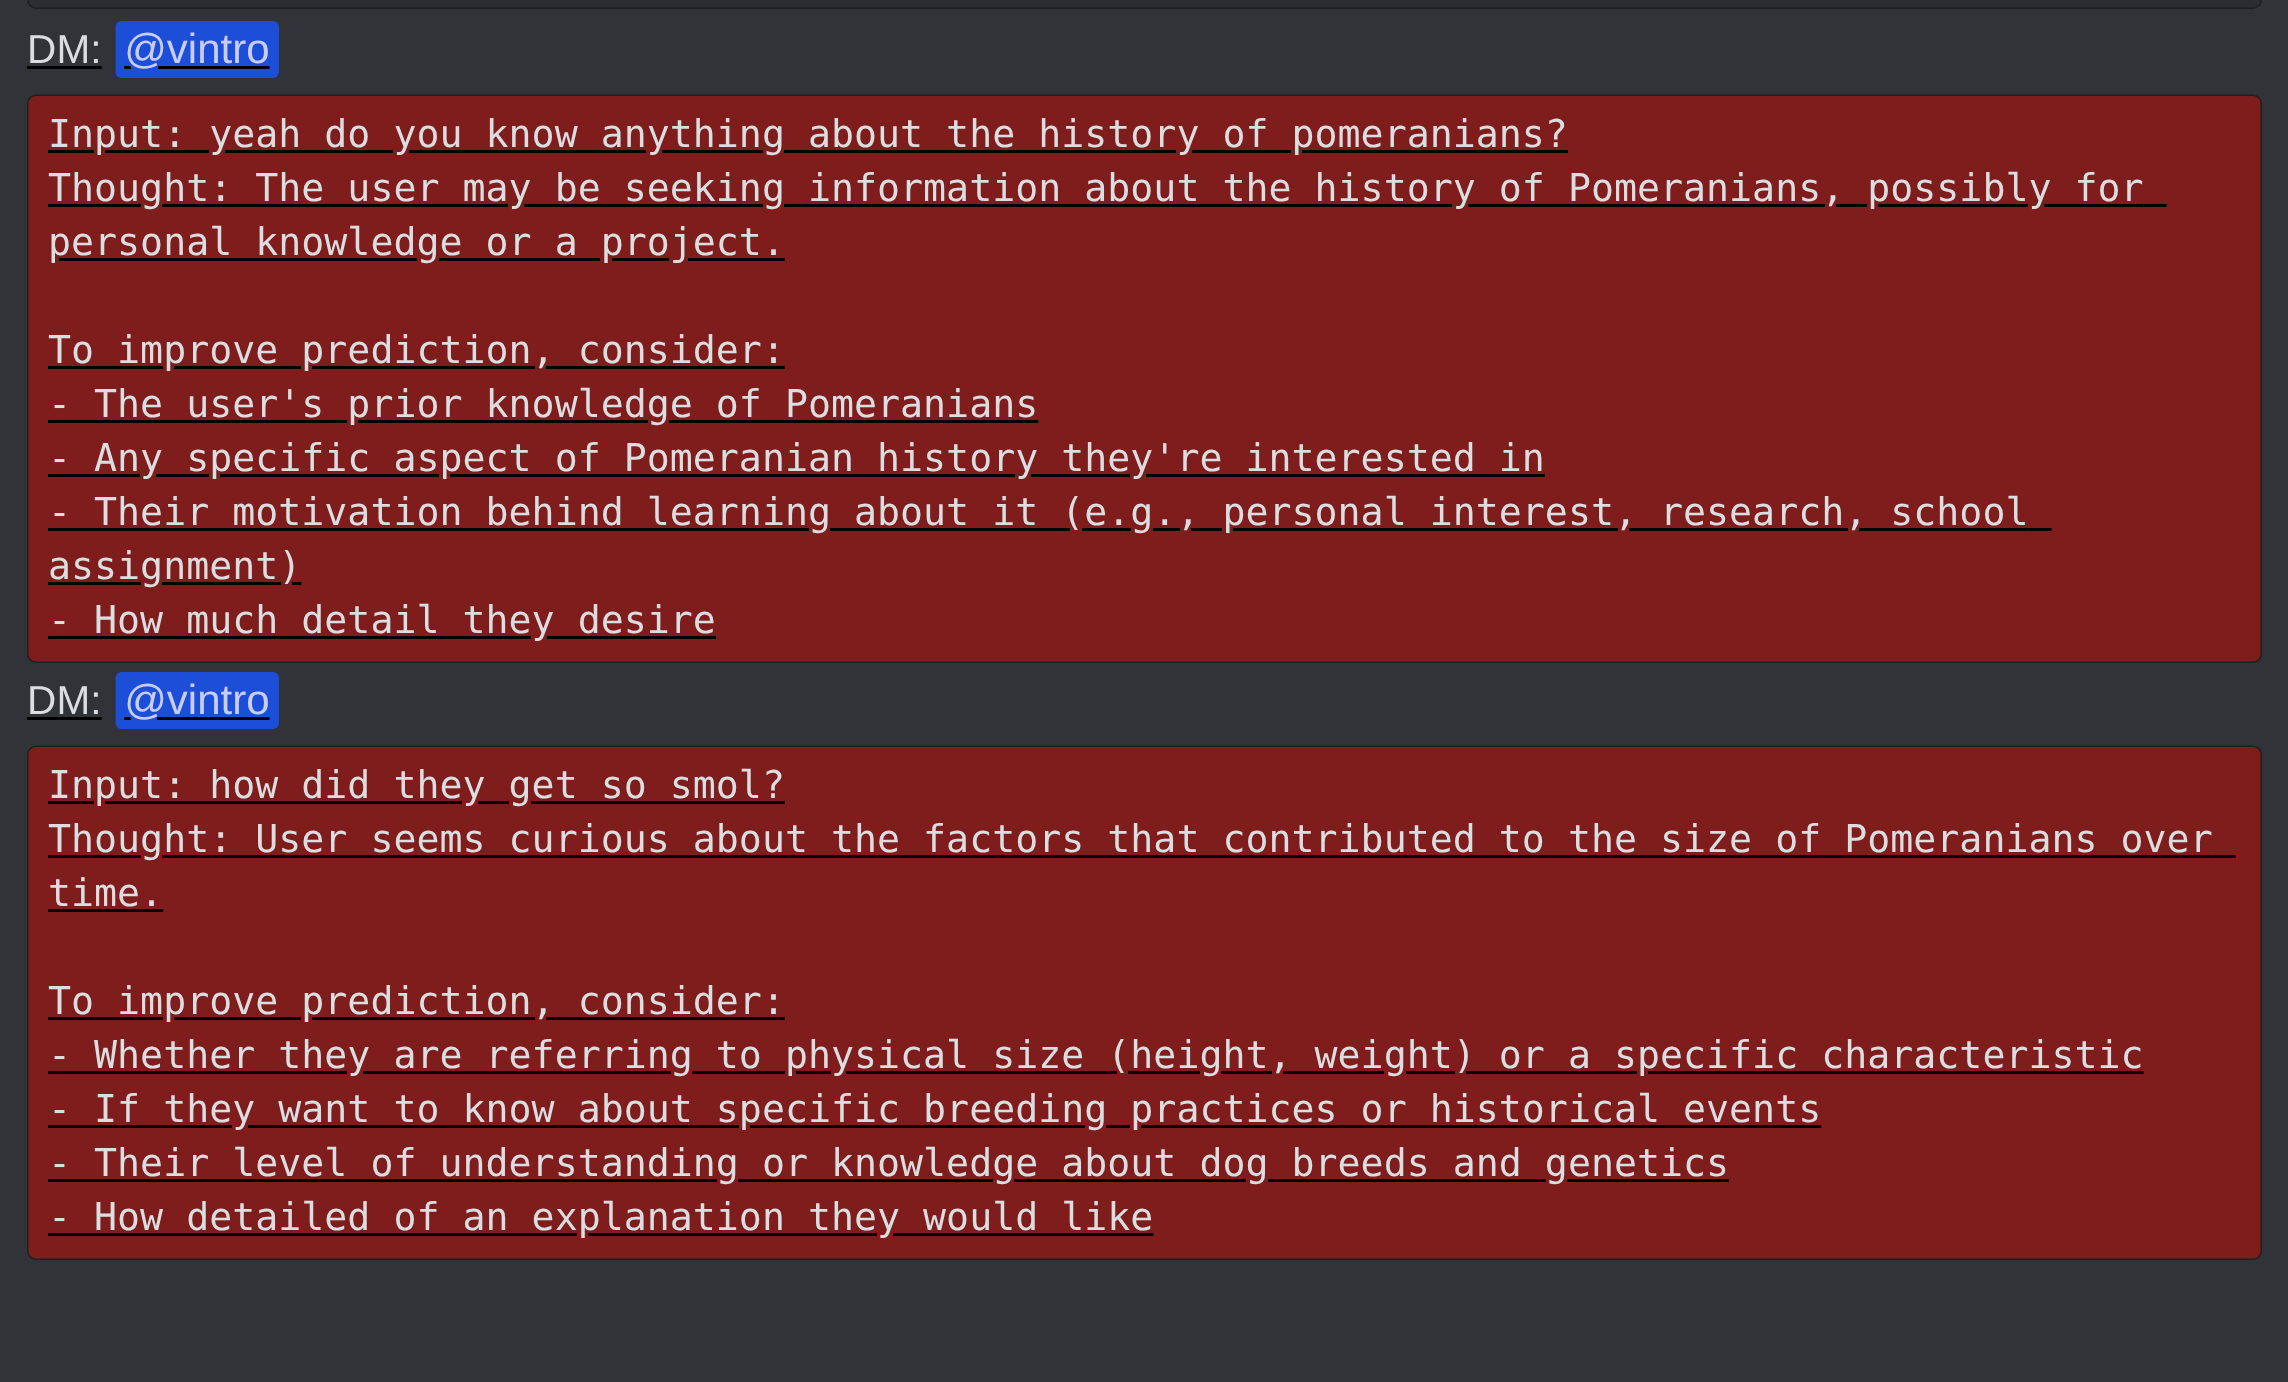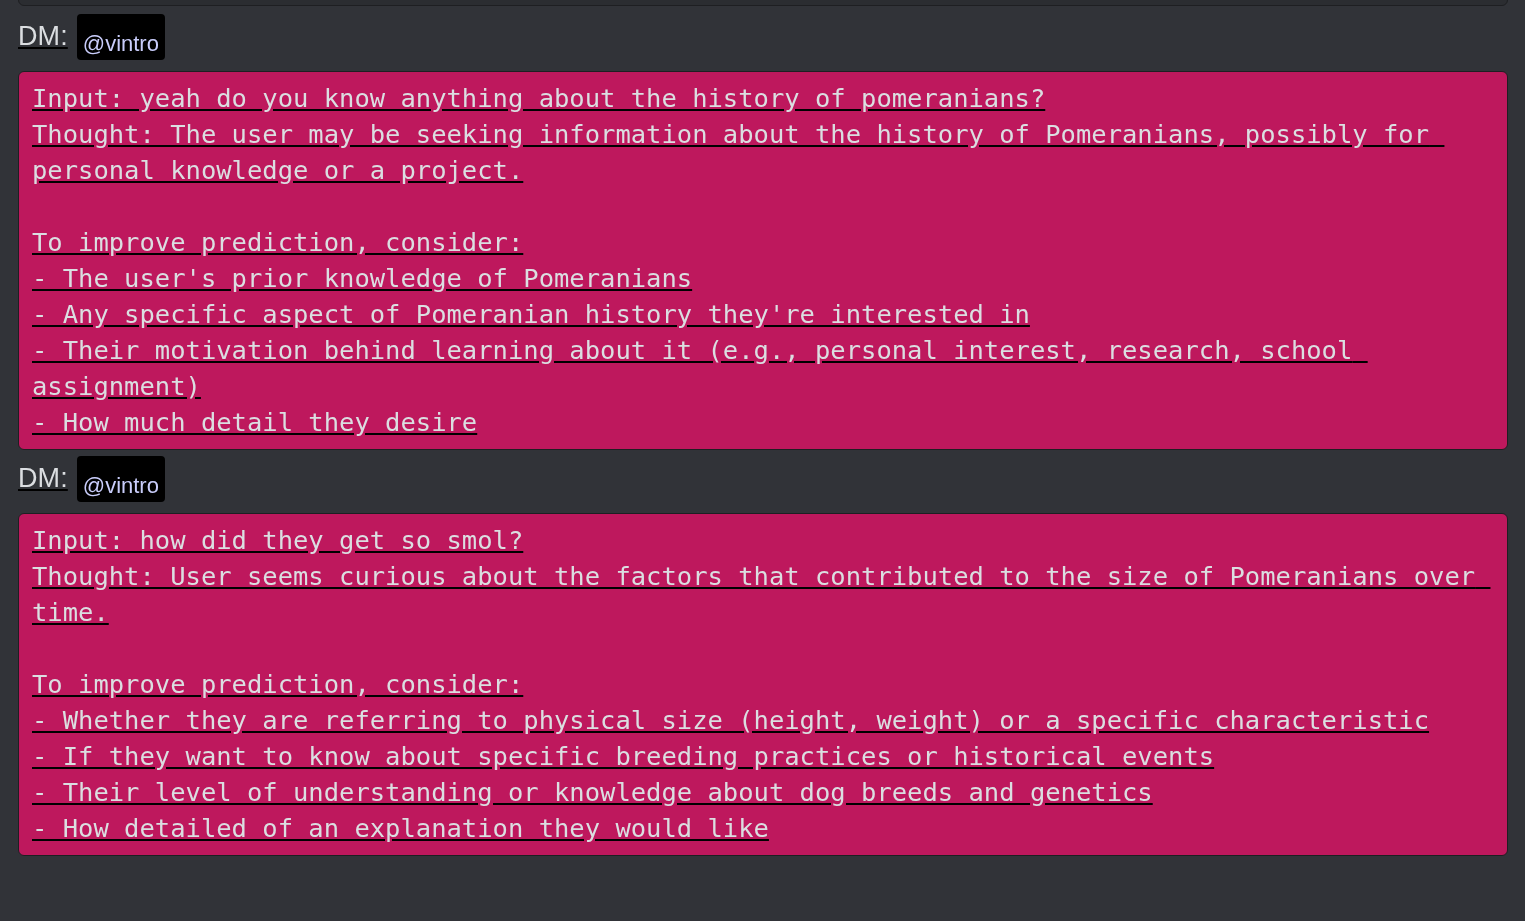--- a/index.html
+++ b/index.html
@@ -52,34 +52,34 @@
   .dm-label {
     color: #dbdee1;
     font-size: 27px;
     font-family: "Liberation Sans", sans-serif;
     letter-spacing: 0.1px;
   }
 
   .mention {
     display: inline-block;
     margin-left: 9px;
-    padding: 18px 6px 4px 6px;
-    background: #000000;
+    padding: 4px 6px 4px 6px;
+    background: #1d4ed8;
     color: #c9cdfb;
-    font-size: 22px;
+    font-size: 28px;
     font-family: "Liberation Sans", sans-serif;
     border-radius: 4px;
     line-height: 1.08;
     cursor: pointer;
   }
 
   
   .codeblock {
     margin: 5px 17px 0 18px;
-    background: #be185d;
+    background: #7f1d1d;
     border: 1px solid #1e1f22;
     border-radius: 6px;
     box-sizing: border-box;
     padding: 8px 9px 9px 13px;
   }
 
   .codeblock pre {
     margin: 0;
     color: #dbdee1;
     font-family: "DejaVu Sans Mono", "Liberation Mono", monospace;

